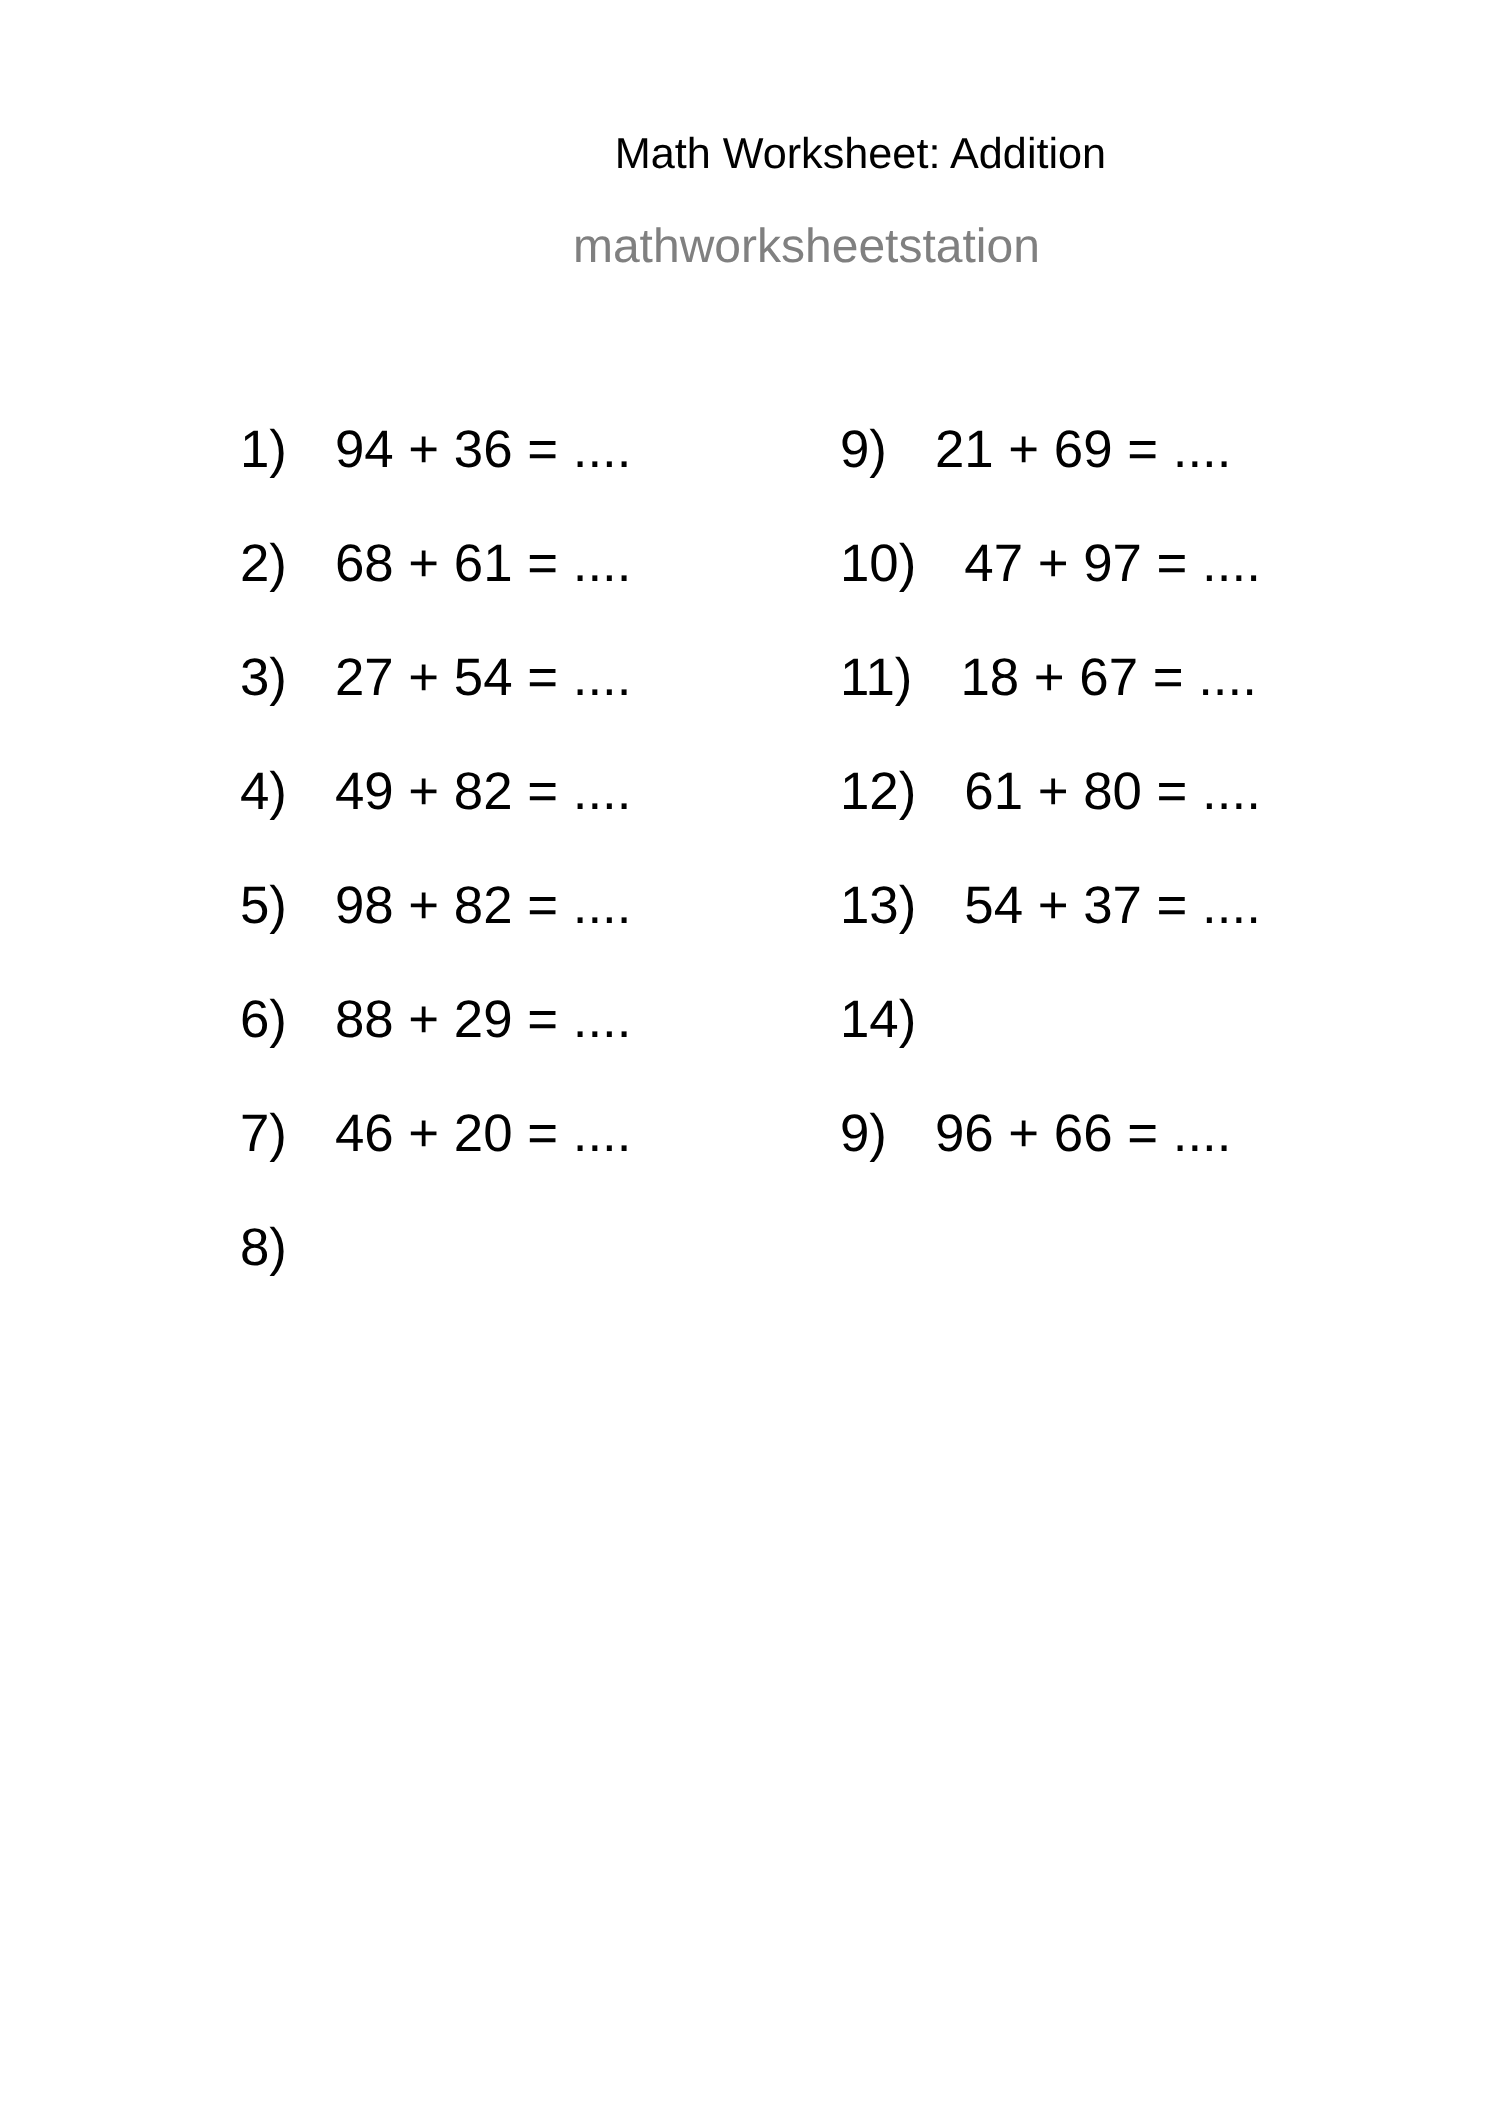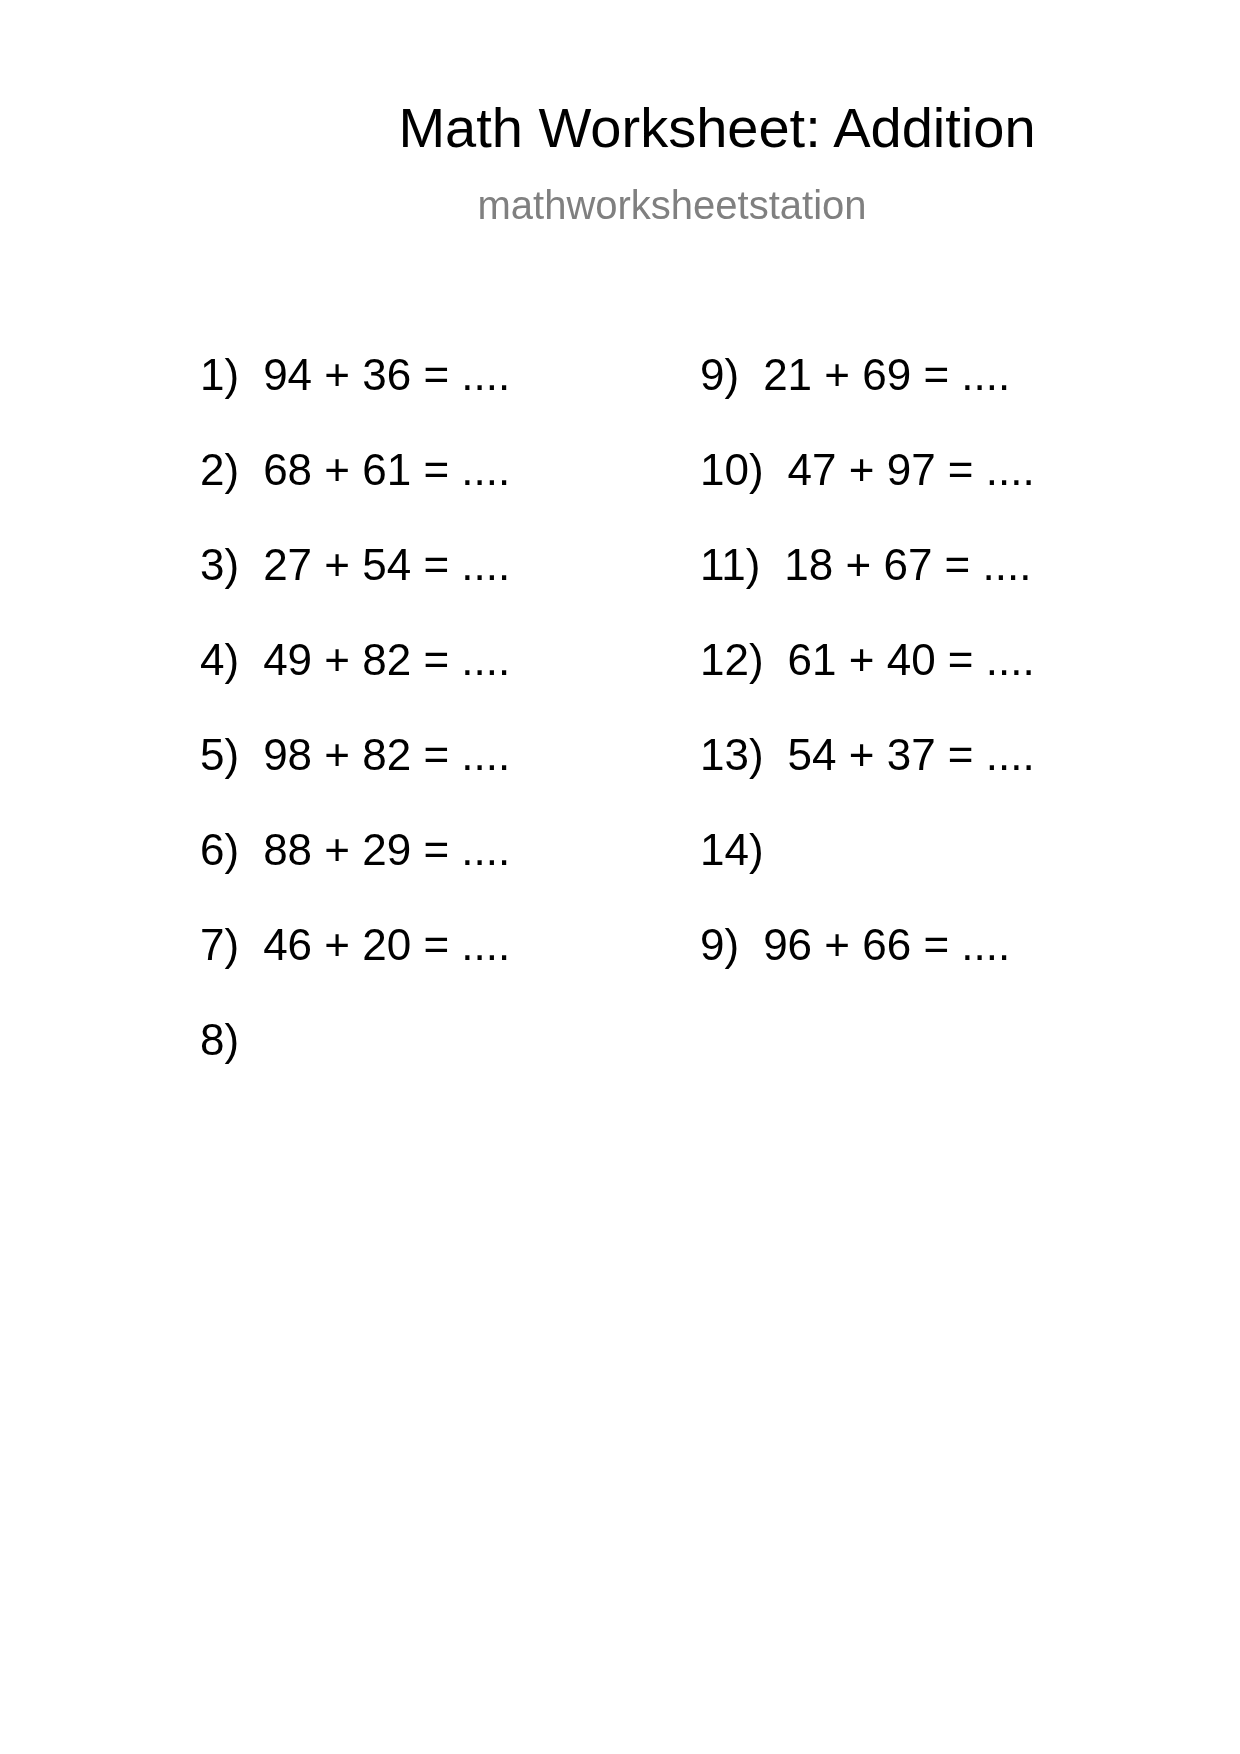--- a/index.html
+++ b/index.html
@@ -14,21 +14,21 @@
       overflow: hidden;
       font-family: "Liberation Sans", sans-serif;
       color: #000000;
     }
     .title {
       position: absolute;
       left: 0;
       width: 1240px;
       top: 96px;
       text-align: center;
-      font-size: 56px;
+      font-size: 36px;
       line-height: 64px;
       padding-left: 194px;
       box-sizing: border-box;
       white-space: nowrap;
     }
     .subtitle {
       position: absolute;
       left: 0;
       width: 1240px;
       top: 182px;
@@ -48,21 +48,21 @@
     .col-right { left: 700px; }
     .problem {
       height: 95px;
       font-size: 44px;
       line-height: 50px;
       white-space: pre;
       display: flex;
       align-items: baseline;
     }
     .num { display: inline-block; }
-    .expr { display: inline-block; margin-left: 24px; }
+    .expr { display: inline-block; margin-left: 40px; }
   </style>
 </head>
 <body>
 
 <div class="title">Math Worksheet: Addition</div>
 <div class="subtitle">mathworksheetstation</div>
 
 <div class="column col-left">
   <div class="problem"><span class="num">1)</span><span class="expr">94 + 36 = ....</span></div>
   <div class="problem"><span class="num">2)</span><span class="expr">68 + 61 = ....</span></div>
@@ -71,17 +71,17 @@
   <div class="problem"><span class="num">5)</span><span class="expr">98 + 82 = ....</span></div>
   <div class="problem"><span class="num">6)</span><span class="expr">88 + 29 = ....</span></div>
   <div class="problem"><span class="num">7)</span><span class="expr">46 + 20 = ....</span></div>
   <div class="problem"><span class="num">8)</span></div>
 </div>
 
 <div class="column col-right">
   <div class="problem"><span class="num">9)</span><span class="expr">21 + 69 = ....</span></div>
   <div class="problem"><span class="num">10)</span><span class="expr">47 + 97 = ....</span></div>
   <div class="problem"><span class="num">11)</span><span class="expr">18 + 67 = ....</span></div>
-  <div class="problem"><span class="num">12)</span><span class="expr">61 + 40 = ....</span></div>
+  <div class="problem"><span class="num">12)</span><span class="expr">61 + 80 = ....</span></div>
   <div class="problem"><span class="num">13)</span><span class="expr">54 + 37 = ....</span></div>
   <div class="problem"><span class="num">14)</span></div>
   <div class="problem"><span class="num">9)</span><span class="expr">96 + 66 = ....</span></div>
 </div>
 
 </body></html>

